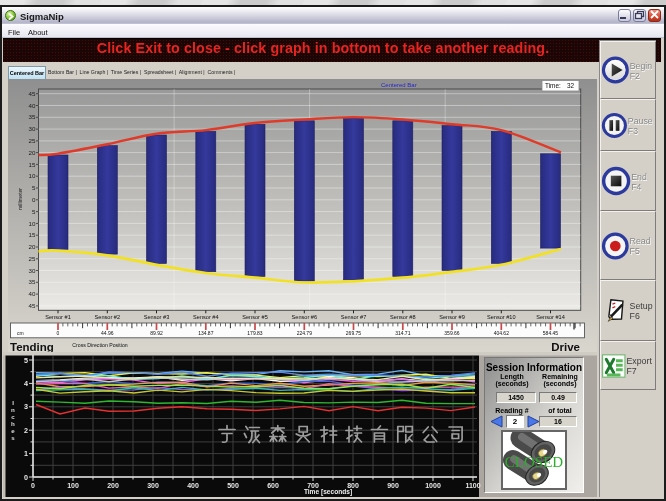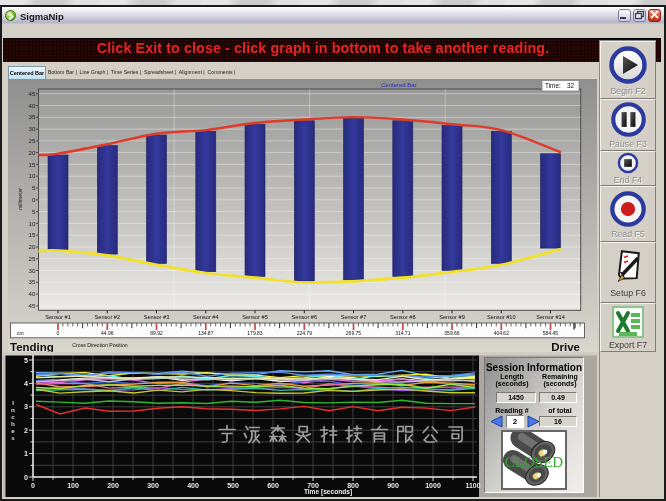--- a/index.html
+++ b/index.html
@@ -15,21 +15,21 @@
 #menubar{position:absolute;left:2px;top:24px;width:662px;height:13.5px;background:linear-gradient(#fcfcfe,#e6e6f0);border-bottom:1px solid #c0c0cc;font-size:7.5px;color:#111}
 #menubar span{position:absolute;top:3.5px}
 #banner{position:absolute;left:3px;top:38px;width:658px;height:23.5px;background-color:#1c0505;background-image:radial-gradient(circle,rgba(150,25,25,0.33) 28%,transparent 34%);background-size:3px 3px;border-top:1px solid #000;display:flex;align-items:center;justify-content:center}
 #banner span{color:#e82421;font-weight:bold;font-size:14.3px;letter-spacing:0.1px;position:relative;top:-2px;left:-9px}
 #tabs{position:absolute;left:3px;top:61.5px;width:594px;height:17.5px;background:#d4d0c8;font-size:5.2px;color:#222}
 #seltab{position:absolute;left:5px;top:4.5px;width:38px;height:13px;background:linear-gradient(#eef7fc,#bfe2f4);border:1px solid #7a9aaa;border-bottom:none;font-weight:bold;text-align:center;line-height:12px;color:#000;font-size:5.5px}
 #tabrest{position:absolute;left:45px;top:7.5px;white-space:pre}
 #sess{position:absolute;left:484px;top:357px;width:100px;height:136px;background:linear-gradient(125deg,#8e8e8e,#d5d4d0 55%,#f0efeb);border:1px solid #777;border-right:1.5px solid #fff;border-bottom:1.5px solid #fff;font-size:7px;color:#000}
 .sb{position:absolute;background:#d8d5cd;border:1px solid;border-color:#7a7a7a #fff #fff #7a7a7a;text-align:center;font-weight:bold;font-size:7px;line-height:9px}
 #btncol{position:absolute;left:599px;top:40px;width:57px;height:457px;background:#d4d0c8;border-left:1px solid #888;border-top:1px solid #888}
-.bcell{position:relative;width:100%;border:1.5px solid;border-color:#f4f2ee #7e7c78 #7e7c78 #f4f2ee;background:#d4d0c8;display:flex;flex-direction:column;align-items:center;justify-content:center}
+.bcell{position:relative;width:100%;border:1.5px solid;border-color:#f4f2ee #7e7c78 #7e7c78 #f4f2ee;background:#d4d0c8;display:flex;flex-direction:row;align-items:center;justify-content:center}
 .blab{font-size:8.8px;color:#8a8a8a;margin-top:1px;text-shadow:0.5px 0.5px 0 #fff}
 .blab2{font-size:8.8px;color:#3c3c3c;margin-top:1px}
 </style></head><body>
 <div id="wrap">
 <div id="win"></div>
 <div id="titlebar"></div>
 <div id="ticon">
       <svg width="11" height="11" style="display:block">
         <path d="M3.5,3 L6.5,5.5 L3.5,8" stroke="#fff" stroke-width="1.8" fill="none" stroke-linecap="round"></path>
       </svg>
@@ -43,20 +43,24 @@
 <div class="wbtn" id="bmax" style="left:633px">
       <svg width="11" height="10">
         <rect x="3.5" y="1.5" width="6" height="5" fill="none" stroke="#3a3a5a" stroke-width="1.3"></rect>
         <rect x="1.5" y="3.5" width="6" height="5" fill="#e8e8f4" stroke="#3a3a5a" stroke-width="1.3"></rect>
       </svg>
     </div>
 <div class="wbtn" id="bclose" style="left:648px">
       <svg width="11" height="10">
         <path d="M2,1 L9,8 M9,1 L2,8" stroke="#fff" stroke-width="1.8"></path>
       </svg>
+    </div>
+<div id="menubar">
+      <span style="left:6px">File</span>
+      <span style="left:26px">About</span>
     </div>
 <div id="banner">
       <span>Click Exit to close - click graph in bottom to take another reading.</span>
     </div>
 <div id="tabs">
       <div id="seltab">Centered Bar</div>
       <div id="tabrest">Bottom Bar |  Line Graph |  Time Series |  Spreadsheet |  Alignment |  Comments |</div>
     </div>
 <svg width="589" height="273" style="position:absolute;left:8px;top:79px">
 <defs>
@@ -323,28 +327,28 @@
         <div class="blab">Begin F2</div>
       </div>
 <div class="bcell" style="height:52px">
         <svg width="37" height="37" viewBox="0 0 40 40">
           <circle cx="20" cy="20" r="16.5" fill="#f4f4f4" stroke="#2c3a9e" stroke-width="4.5"></circle>
           <rect x="12.5" y="12" width="5.5" height="16" fill="url(#dk)"></rect>
           <rect x="22" y="12" width="5.5" height="16" fill="url(#dk)"></rect>
         </svg>
         <div class="blab">Pause F3</div>
       </div>
-<div class="bcell" style="height:35px">
+<div class="bcell" style="height:60px">
         <svg width="36" height="36" viewBox="0 0 40 40">
           <circle cx="20" cy="20" r="16.5" fill="#f4f4f4" stroke="#2c3a9e" stroke-width="4.5"></circle>
           <rect x="13" y="13" width="14" height="14" fill="url(#dk)"></rect>
         </svg>
         <div class="blab">End F4</div>
       </div>
-<div class="bcell" style="height:56px">
+<div class="bcell" style="height:69px">
         <svg width="38" height="38" viewBox="0 0 40 40">
           <circle cx="20" cy="20" r="16.5" fill="#f4f4f4" stroke="#2c3a9e" stroke-width="4.5"></circle>
           <circle cx="20" cy="20" r="7.5" fill="#cc1d1d"></circle>
         </svg>
         <div class="blab">Read F5</div>
       </div>
 <div class="bcell" style="height:61px">
         <svg width="40" height="40" viewBox="0 0 40 40">
           <g transform="rotate(7 20 20)">
             <path d="M12,5 L29,5 L30,30 L17,32 Q11,31 12,26 Z" fill="#fff" stroke="#1a1a1a" stroke-width="2"></path>

